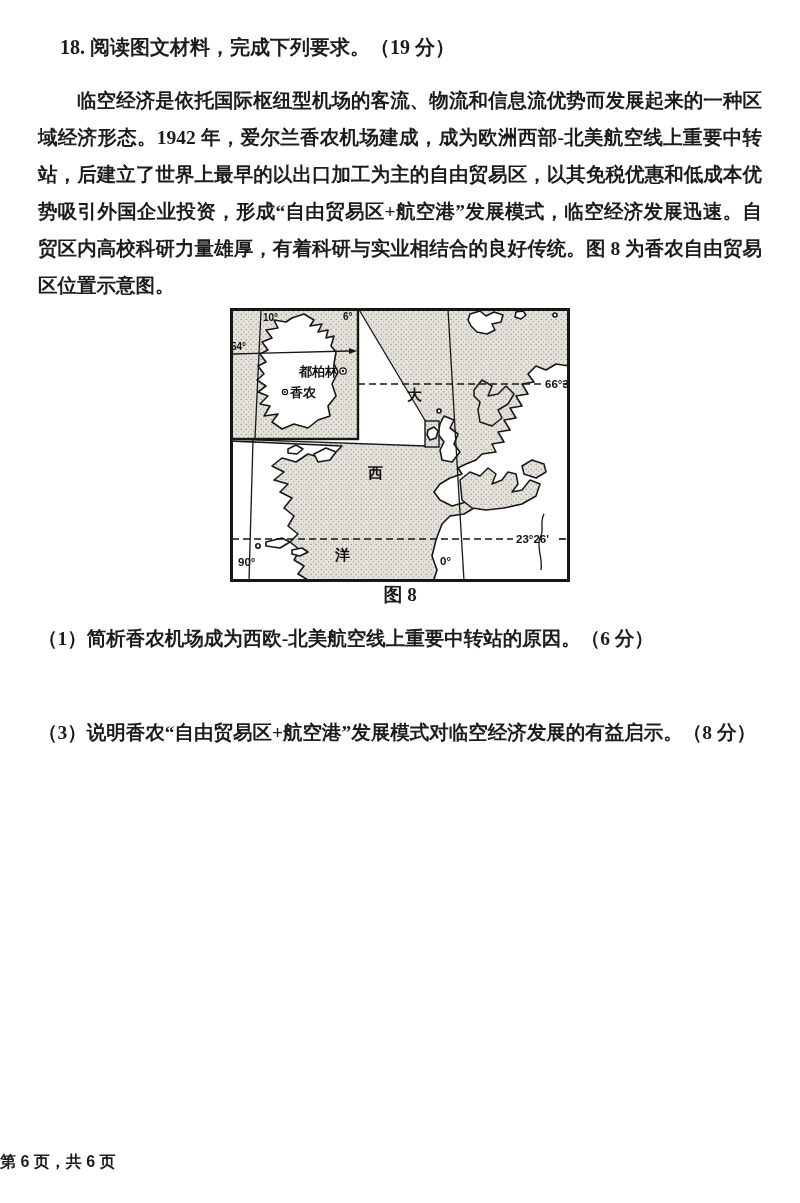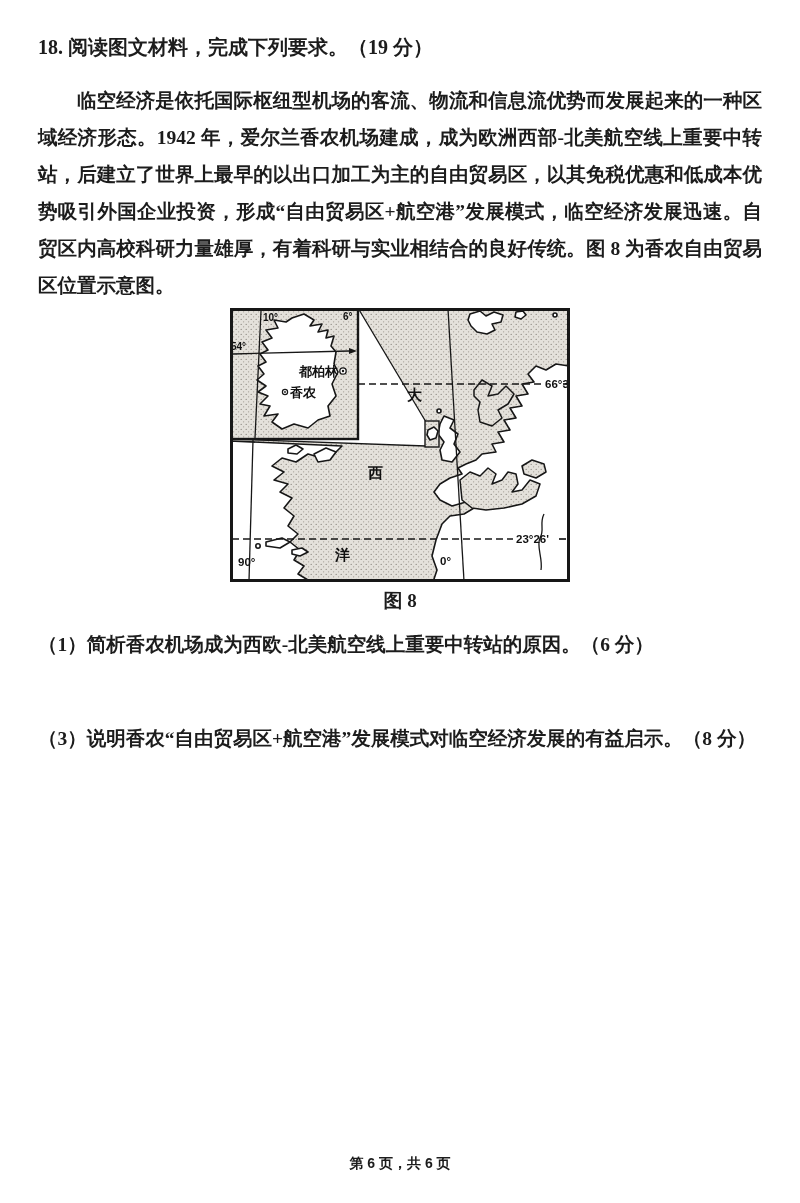--- a/index.html
+++ b/index.html
@@ -1,31 +1,31 @@
 <!DOCTYPE html>
 <html><head>
 <meta charset="utf-8">
 <style>
   html,body{margin:0;padding:0;background:#ffffff;}
   body{width:800px;height:1203px;position:relative;color:#1c1c1c;
        font-family:"Liberation Serif",serif;}
   .page{position:relative;width:800px;height:1203px;box-sizing:border-box;
         padding:0 38px;overflow:hidden;}
-  .q-title{padding-top:32px;font-size:20px;font-weight:bold;line-height:30px;}
+  .q-title{padding-top:32px;font-size:20px;font-weight:bold;line-height:30px;margin-left:22px;}
   .passage{margin:20px 0 0;font-size:19.5px;line-height:37px;text-align:justify;
            text-indent:2em;font-weight:bold;}
   figure{margin:4px 0 0;text-align:center;}
   figure svg{display:block;margin:0 auto;}
-  figcaption{font-size:19px;font-weight:bold;margin-top:6px;}
+  figcaption{font-size:19px;font-weight:bold;}
   .question{font-size:19.5px;line-height:38px;font-weight:bold;text-align:justify;}
   .q1{margin-top:12px;}
   .q2{margin-top:136px;}
   .q3{margin-top:56px;}
-  .footer{position:absolute;left:0;right:0;bottom:30px;text-align:center;
-          font-size:14px;font-weight:bold;
+  .footer{position:absolute;left:0;right:0;bottom:30px;text-align:left;
+          font-size:16px;font-weight:bold;
           font-family:"Liberation Sans",sans-serif;}
   
   .land{fill:#ffffff;stroke:#171717;stroke-width:1.6;stroke-linejoin:round;}
   .sea{fill:url(#stip);stroke:#171717;stroke-width:1.5;stroke-linejoin:round;}
   .thin{stroke:#171717;stroke-width:1.3;fill:none;}
   .dash{stroke:#171717;stroke-width:1.7;stroke-dasharray:7 4;fill:none;}
   .maptext{fill:#111;font-weight:bold;font-family:"Liberation Sans",sans-serif;}
   .t10{font-size:10px;}
   .t11{font-size:11.5px;}
   .t13{font-size:13px;}

